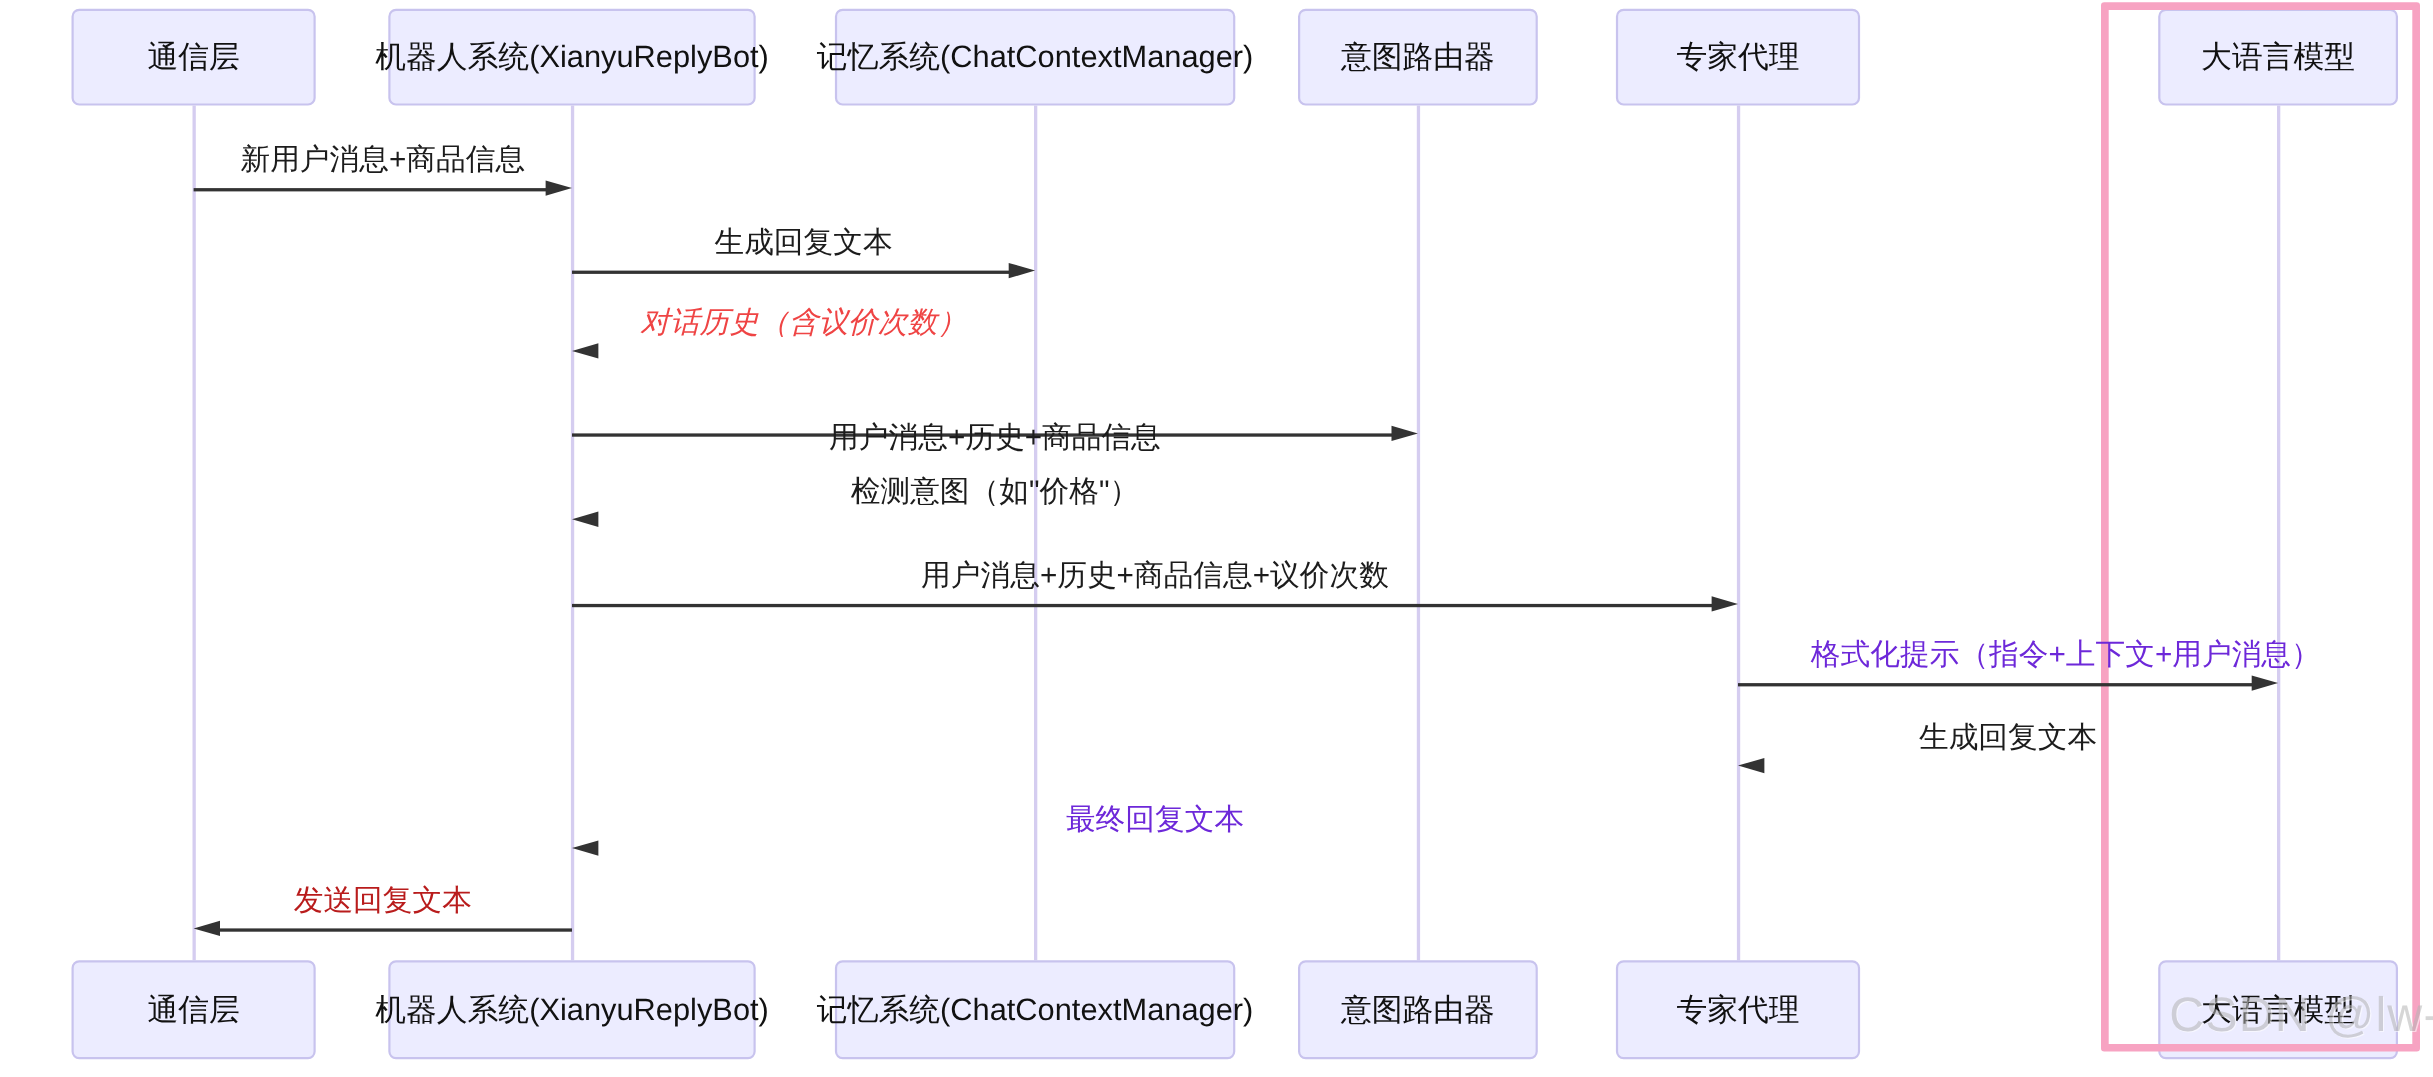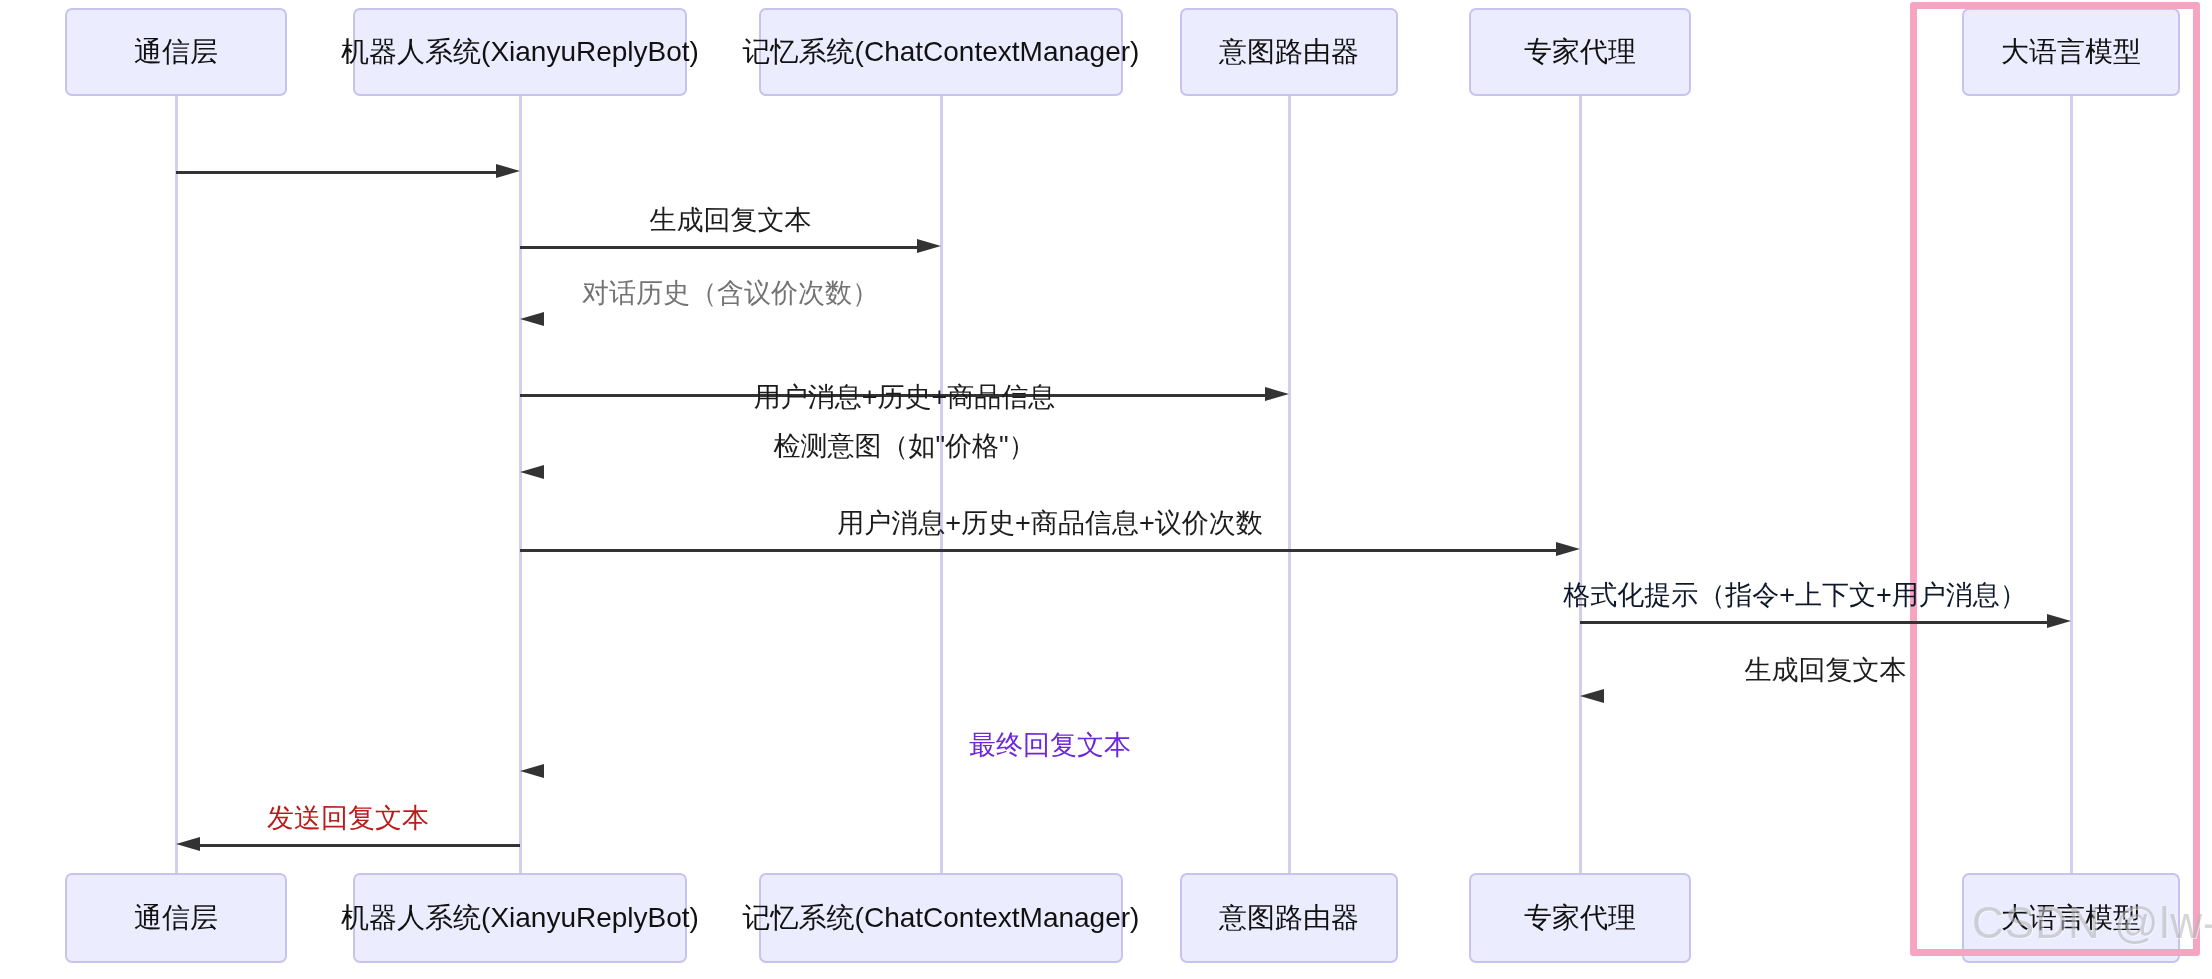--- a/index.html
+++ b/index.html
@@ -114,38 +114,39 @@
     </div>
     <div class="lifeline" style="left: 2069.5px; top: 96px; height: 777px; background: rgb(213, 205, 240);"></div>
     <div class="pbox" style="left: 1962px; top: 8px; width: 218px; height: 88px; background: rgb(236, 236, 255); border: 2px solid rgb(200, 195, 238);">
       <span>大语言模型</span>
     </div>
     <div class="pbox" style="left: 1962px; top: 873px; width: 218px; height: 90px; background: rgb(236, 236, 255); border: 2px solid rgb(200, 195, 238);">
       <span>大语言模型</span>
     </div>
     <div class="msg-line" style="left: 176px; width: 326px; top: 170.5px; background: rgb(51, 51, 51);"></div>
     <div class="arrowhead" style="top: 164px; border-top: 7.5px solid transparent; border-bottom: 7.5px solid transparent; left: 496px; border-left: 24px solid rgb(51, 51, 51);"></div>
+    <div class="msg-label" style="left: 348px; top: 127px; color: rgb(28, 28, 28);">新用户消息+商品信息</div>
     <div class="msg-line" style="left: 520px; width: 403px; top: 245.5px; background: rgb(51, 51, 51);"></div>
     <div class="arrowhead" style="top: 239px; border-top: 7.5px solid transparent; border-bottom: 7.5px solid transparent; left: 917px; border-left: 24px solid rgb(51, 51, 51);"></div>
     <div class="msg-label" style="left: 730.5px; top: 202px; color: rgb(28, 28, 28);">生成回复文本</div>
     <div class="msg-line dashed" style="left: 538px; width: 403px; top: 318.5px; background-image: repeating-linear-gradient(90deg, rgb(51, 51, 51) 0px, rgb(51, 51, 51) 5px, transparent 5px, transparent 10px);"></div>
     <div class="arrowhead" style="top: 312px; border-top: 7.5px solid transparent; border-bottom: 7.5px solid transparent; left: 520px; border-right: 24px solid rgb(51, 51, 51);"></div>
-    <div class="msg-label" style="left: 730.5px; top: 275px; color: #737373;">对话历史（含议价次数）</div>
+    <div class="msg-label" style="left: 730.5px; top: 275px; color: #ef4444; font-style: italic;">对话历史（含议价次数）</div>
     <div class="msg-line" style="left: 520px; width: 751px; top: 393.5px; background: rgb(51, 51, 51);"></div>
     <div class="arrowhead" style="top: 387px; border-top: 7.5px solid transparent; border-bottom: 7.5px solid transparent; left: 1265px; border-left: 24px solid rgb(51, 51, 51);"></div>
     <div class="msg-label" style="left: 904.5px; top: 350px; color: rgb(28, 28, 28); margin-top: 29px;">用户消息+历史+商品信息</div>
     <div class="msg-line dashed" style="left: 538px; width: 751px; top: 471.5px; background-image: repeating-linear-gradient(90deg, rgb(51, 51, 51) 0px, rgb(51, 51, 51) 5px, transparent 5px, transparent 10px);"></div>
     <div class="arrowhead" style="top: 465px; border-top: 7.5px solid transparent; border-bottom: 7.5px solid transparent; left: 520px; border-right: 24px solid rgb(51, 51, 51);"></div>
     <div class="msg-label" style="left: 904.5px; top: 428px; color: rgb(28, 28, 28);">检测意图（如"价格"）</div>
     <div class="msg-line" style="left: 520px; width: 1042px; top: 548.5px; background: rgb(51, 51, 51);"></div>
     <div class="arrowhead" style="top: 542px; border-top: 7.5px solid transparent; border-bottom: 7.5px solid transparent; left: 1556px; border-left: 24px solid rgb(51, 51, 51);"></div>
     <div class="msg-label" style="left: 1050px; top: 505px; color: rgb(28, 28, 28);">用户消息+历史+商品信息+议价次数</div>
     <div class="msg-line" style="left: 1580px; width: 473px; top: 620.5px; background: rgb(51, 51, 51);"></div>
     <div class="arrowhead" style="top: 614px; border-top: 7.5px solid transparent; border-bottom: 7.5px solid transparent; left: 2047px; border-left: 24px solid rgb(51, 51, 51);"></div>
-    <div class="msg-label" style="left: 1795px; top: 577px; color: #0f172a;">格式化提示（指令+上下文+用户消息）</div>
+    <div class="msg-label" style="left: 1878px; top: 577px; color: #6d28d9;">格式化提示（指令+上下文+用户消息）</div>
     <div class="msg-line dashed" style="left: 1598px; width: 473px; top: 695.5px; background-image: repeating-linear-gradient(90deg, rgb(51, 51, 51) 0px, rgb(51, 51, 51) 5px, transparent 5px, transparent 10px);"></div>
     <div class="arrowhead" style="top: 689px; border-top: 7.5px solid transparent; border-bottom: 7.5px solid transparent; left: 1580px; border-right: 24px solid rgb(51, 51, 51);"></div>
     <div class="msg-label" style="left: 1825.5px; top: 652px; color: rgb(28, 28, 28);">生成回复文本</div>
     <div class="msg-line dashed" style="left: 538px; width: 1042px; top: 770.5px; background-image: repeating-linear-gradient(90deg, rgb(51, 51, 51) 0px, rgb(51, 51, 51) 5px, transparent 5px, transparent 10px);"></div>
     <div class="arrowhead" style="top: 764px; border-top: 7.5px solid transparent; border-bottom: 7.5px solid transparent; left: 520px; border-right: 24px solid rgb(51, 51, 51);"></div>
     <div class="msg-label" style="left: 1050px; top: 727px; color: #6d28d9;">最终回复文本</div>
     <div class="msg-line" style="left: 194px; width: 326px; top: 843.5px; background: rgb(51, 51, 51);"></div>
     <div class="arrowhead" style="top: 837px; border-top: 7.5px solid transparent; border-bottom: 7.5px solid transparent; left: 176px; border-right: 24px solid rgb(51, 51, 51);"></div>
     <div class="msg-label" style="left: 348px; top: 800px; color: #b91c1c;">发送回复文本</div>
   </div>

